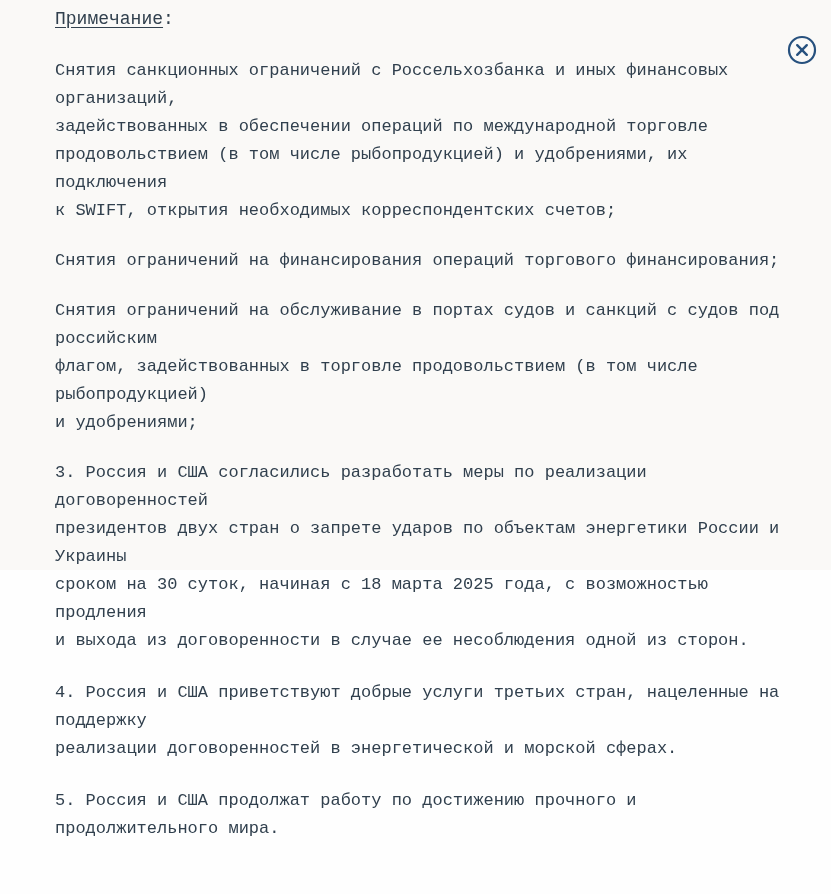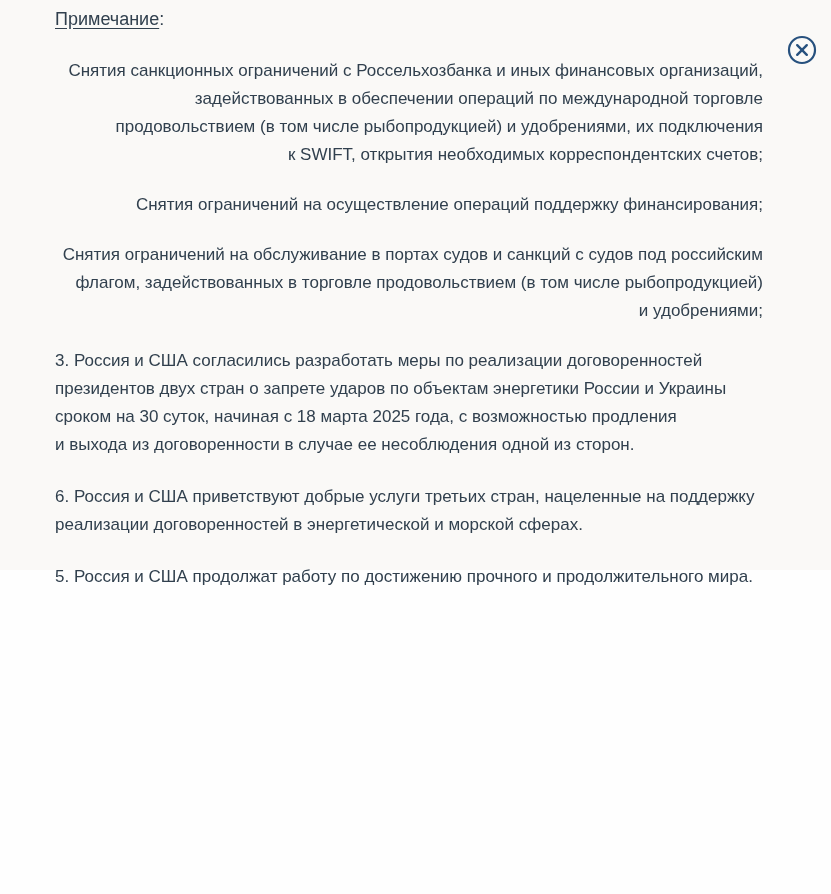--- a/index.html
+++ b/index.html
@@ -12,40 +12,40 @@
     width: 831px;
     height: 894px;
     overflow: hidden;
     
     background: linear-gradient(to bottom,
       #faf9f7 0px, #faf9f7 570px,
       #fefefe 570px, #fefefe 100%);
     color: #31404e;
   }
   .content {
-    padding: 5px 68px 0 55px;
+    padding: 5px 38px 0 55px;
     font-size: 17px;
     line-height: 28px;
+    font-family: Liberation Mono, monospace;
   }
   .heading {
     margin: 0 0 24px 0;
     font-size: 18px;
     line-height: 28px;
   }
   .heading .underlined {
     text-decoration: underline;
     text-underline-offset: 3px;
   }
   .intro {
     margin: 0 0 20px 0;
   }
   p.para {
     margin: 16px 0 22px 0;
     white-space: pre-line;
-    text-align: right;
   }
   p.numbered {
     margin: 0 0 24px 0;
     white-space: pre-line;
   }
   .close-btn {
     position: absolute;
     top: 33px;
     right: 12px;
     width: 34px;
@@ -77,32 +77,32 @@
   <div class="content">
 
     <p class="heading"><span class="underlined">Примечание</span><span>:</span></p>
 
 
     <p class="para">Снятия санкционных ограничений с Россельхозбанка и иных финансовых организаций,
 задействованных в обеспечении операций по международной торговле
 продовольствием (в том числе рыбопродукцией) и удобрениями, их подключения
 к SWIFT, открытия необходимых корреспондентских счетов;</p>
 
-    <p class="para">Снятия ограничений на осуществление операций поддержку финансирования;</p>
+    <p class="para">Снятия ограничений на финансирования операций торгового финансирования;</p>
 
 
     <p class="para">Снятия ограничений на обслуживание в портах судов и санкций с судов под российским
 флагом, задействованных в торговле продовольствием (в том числе рыбопродукцией)
 и удобрениями;</p>
 
 
     <p class="numbered">3. Россия и США согласились разработать меры по реализации договоренностей
 президентов двух стран о запрете ударов по объектам энергетики России и Украины
 сроком на 30 суток, начиная с 18 марта 2025 года, с возможностью продления
 и выхода из договоренности в случае ее несоблюдения одной из сторон.</p>
 
-    <p class="numbered">6. Россия и США приветствуют добрые услуги третьих стран, нацеленные на поддержку
+    <p class="numbered">4. Россия и США приветствуют добрые услуги третьих стран, нацеленные на поддержку
 реализации договоренностей в энергетической и морской сферах.</p>
 
     <p class="numbered">5. Россия и США продолжат работу по достижению прочного и продолжительного мира.</p>
 
   </div>
 </div>
 
 </body></html>

